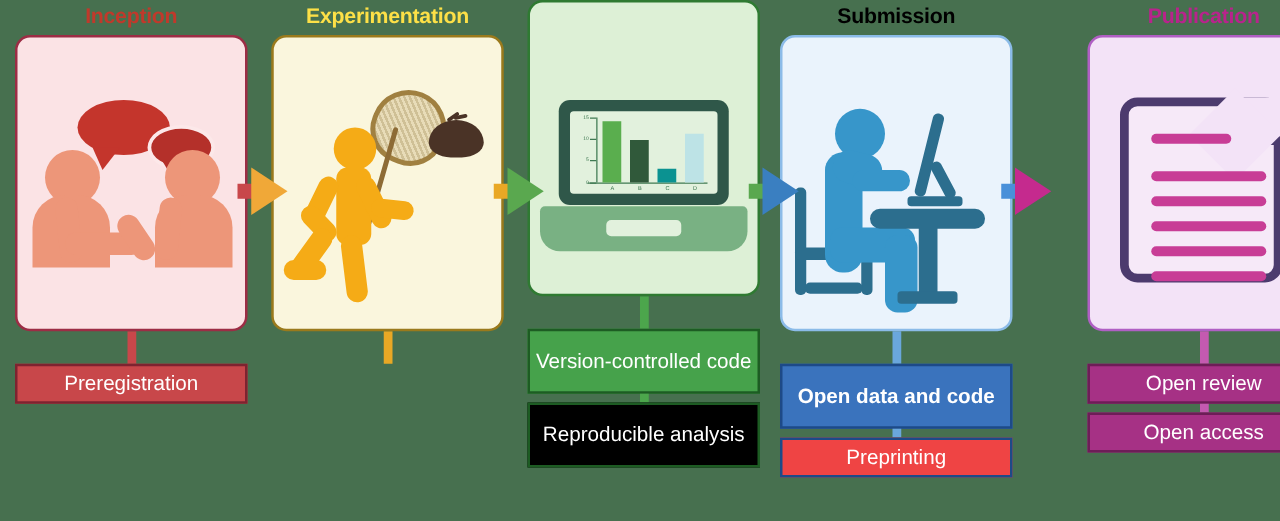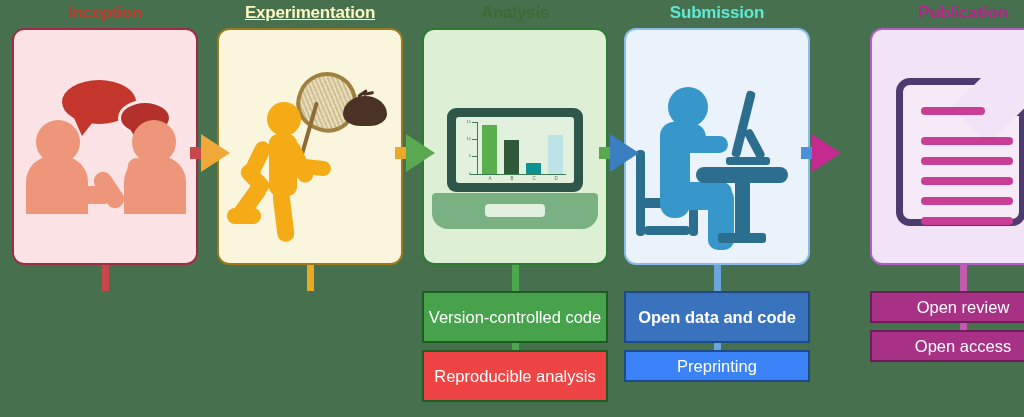--- a/index.html
+++ b/index.html
@@ -363,45 +363,47 @@
         <div class="p-arm" style="left:32px;top:128px;width:18px;height:52px;transform:rotate(-6deg);"></div>
         <div class="p-arm" style="left:38px;top:156px;width:62px;height:18px;"></div>
 
         <div class="p-head" style="left:118px;top:90px;"></div>
         <div class="p-body" style="left:110px;top:126px;border-radius:26px 26px 0 0;"></div>
         <div class="p-arm" style="left:112px;top:128px;width:18px;height:50px;transform:rotate(6deg);"></div>
         <div class="p-arm" style="left:86px;top:140px;width:18px;height:40px;transform:rotate(-34deg);"></div>
       </div>
     </div>
     <div class="stem" style="background:#c8474a;"></div>
+    <div class="chip one-line" style="background:#c8474a;border-color:#7e2330;">
+      <span>Preregistration</span>
+    </div>
   </div>
 
   <div class="column col-1">
-    <div class="col-title" style="color: #fef9c3; text-decoration: underline;">Experimentation</div>
+    <div class="col-title" style="color: #fde047;">Experimentation</div>
     <div class="card" style="background:#faf6dd;border-color:#9a7a1c;">
       <div class="ill">
         <div class="net-bag"></div>
         <div class="net-handle"></div>
         <div class="moth"></div>
         <div class="run-head"></div>
         <div class="run-part" style="left:50px;top:104px;width:28px;height:62px;"></div>
         <div class="run-part" style="left:30px;top:110px;width:16px;height:42px;transform:rotate(26deg);"></div>
         <div class="run-part" style="left:28px;top:132px;width:16px;height:34px;transform:rotate(-44deg);"></div>
         <div class="run-part" style="left:72px;top:110px;width:16px;height:44px;transform:rotate(-26deg);"></div>
         <div class="run-part" style="left:78px;top:130px;width:34px;height:15px;transform:rotate(6deg);"></div>
         <div class="run-part" style="left:56px;top:158px;width:17px;height:54px;transform:rotate(-7deg);"></div>
         <div class="run-part" style="left:22px;top:150px;width:17px;height:44px;transform:rotate(36deg);"></div>
         <div class="run-part" style="left:8px;top:178px;width:34px;height:16px;"></div>
       </div>
     </div>
     <div class="stem" style="background:#e9a825;"></div>
   </div>
 
   <div class="column col-2">
-    <div class="col-title" style="color: rgb(61, 107, 51);">Analysis</div>
     <div class="card" style="background:#ddf0d6;border-color:#2f7a32;">
       <div class="ill">
         <div class="laptop-lid">
           <div class="laptop-screen">
             <div class="mini-chart">
               <div class="mc-axis-y"></div>
               <div class="mc-axis-x"></div>
               <div class="mc-tick" style="top:5px;"></div>
               <div class="mc-tick" style="top:22px;"></div>
               <div class="mc-tick" style="top:39px;"></div>
@@ -434,27 +436,27 @@
         <div class="laptop-base">
             <div class="laptop-pad"></div>
           </div>
       </div>
     </div>
     <div class="stem" style="background:#4ca64c;"></div>
     <div class="chip two-line" style="background:#44a council;background:#46a council;background:#45a council;background:#46a24b;border-color:#1d5c23;">
       <span>Version-controlled code</span>
     </div>
     <div class="stem-mini" style="background:#4ca64c;"></div>
-    <div class="chip two-line" style="background:#ef4444;border-color:#1d5c23;">
+    <div class="chip two-line" style="background:#000000;border-color:#1d5c23;">
       <span>Reproducible analysis</span>
     </div>
   </div>
 
   <div class="column col-3">
-    <div class="col-title" style="color: #5eead4;">Submission</div>
+    <div class="col-title" style="color: #000000;">Submission</div>
     <div class="card" style="background:#eaf3fc;border-color:#8bbbe8;">
       <div class="ill">
 
         <div class="sb-dark" style="left:10px;top:120px;width:9px;height:86px;border-radius:4px;"></div>
         <div class="sb-dark" style="left:10px;top:168px;width:62px;height:10px;border-radius:4px;"></div>
         <div class="sb-dark" style="left:63px;top:168px;width:9px;height:38px;border-radius:4px;"></div>
         <div class="sb-dark" style="left:18px;top:196px;width:46px;height:9px;border-radius:4px;"></div>
 
         <div class="sb-head"></div>
         <div class="sb-piece" style="left:34px;top:92px;width:30px;height:96px;border-radius:14px;"></div>
@@ -470,21 +472,21 @@
         <div class="sb-dark" style="left:113px;top:60px;width:9px;height:68px;border-radius:4px;transform:rotate(14deg);"></div>
         <div class="sb-dark" style="left:124px;top:98px;width:9px;height:32px;border-radius:4px;transform:rotate(-28deg);"></div>
         <div class="sb-dark" style="left:100px;top:127px;width:44px;height:8px;border-radius:3px;"></div>
       </div>
     </div>
     <div class="stem" style="background:#6aa7dd;"></div>
     <div class="chip two-line" style="background:#3a73bd;border-color:#1d4a88;font-weight:bold;">
       <span>Open data and code</span>
     </div>
     <div class="stem-mini" style="background:#6aa7dd;"></div>
-    <div class="chip one-line" style="background:#3b82f6;border-color:#1d4a88;">
+    <div class="chip one-line" style="background:#ef4444;border-color:#1d4a88;">
       <span>Preprinting</span>
     </div>
   </div>
 
   <div class="column col-4">
     <div class="col-title" style="color: rgb(184, 35, 140);">Publication</div>
     <div class="card" style="background:#f3e3f7;border-color:#b05fc4;">
       <div class="ill">
         <div class="doc-outline">
           <div class="doc-fold"></div>

